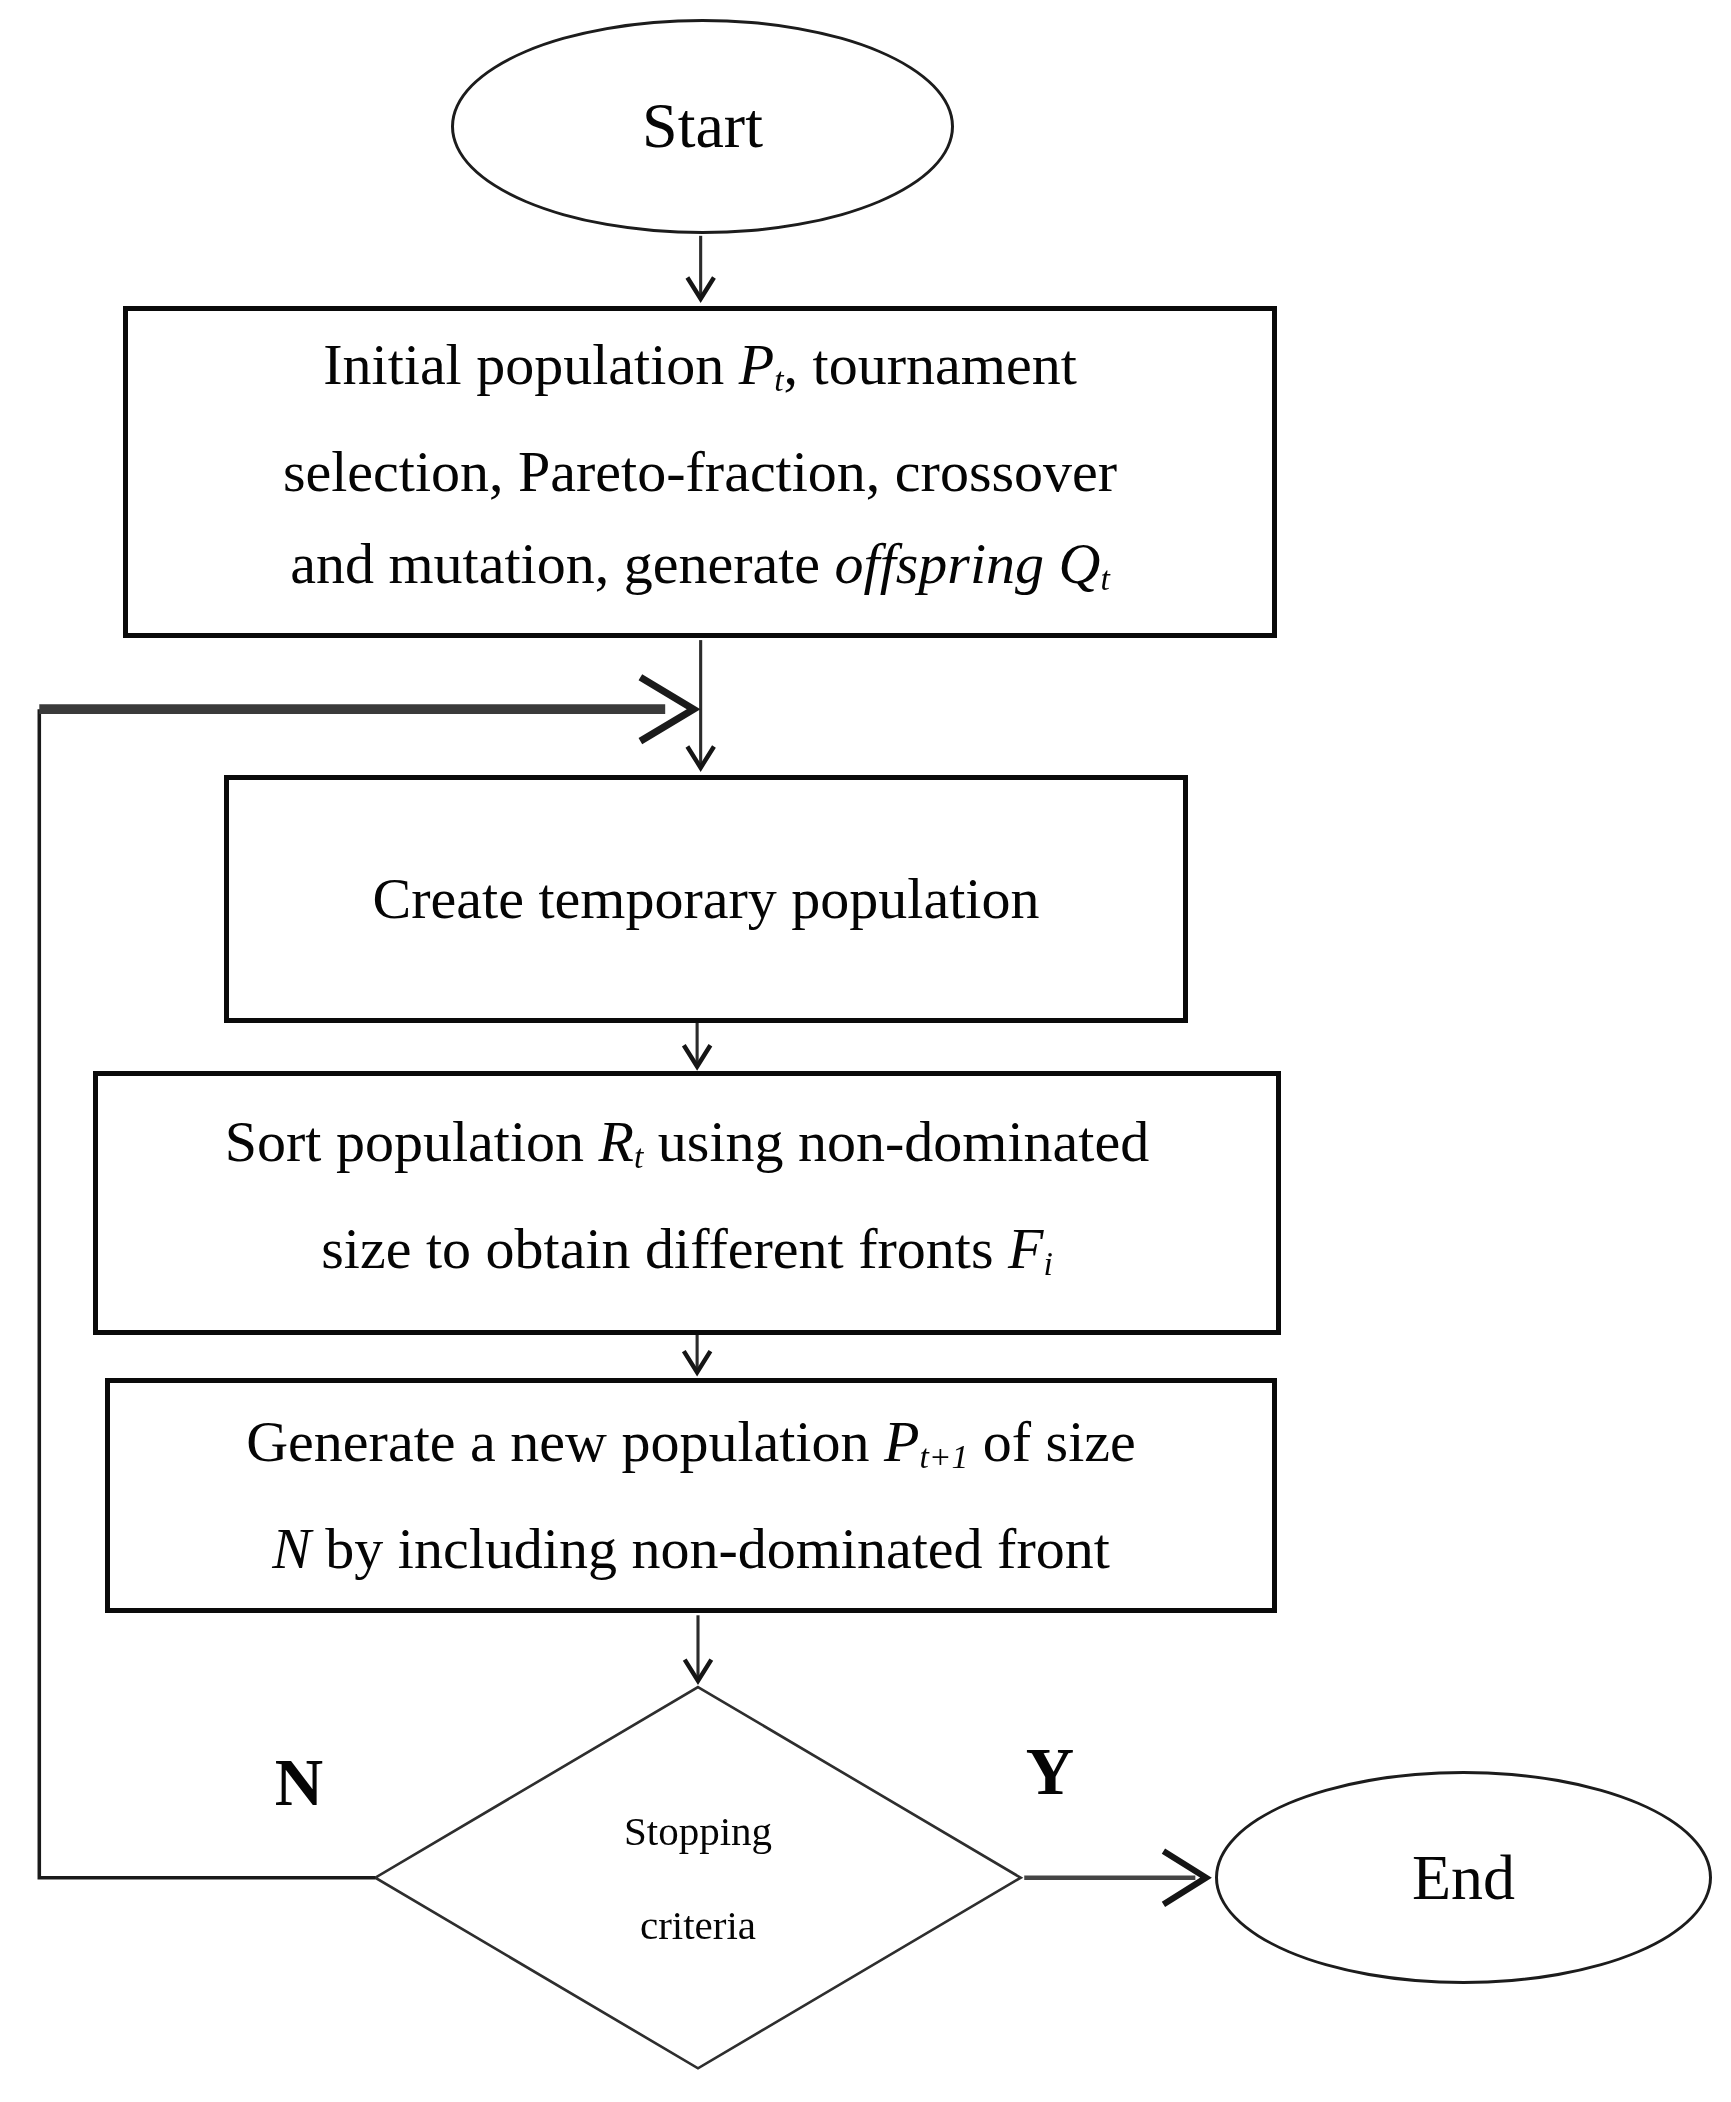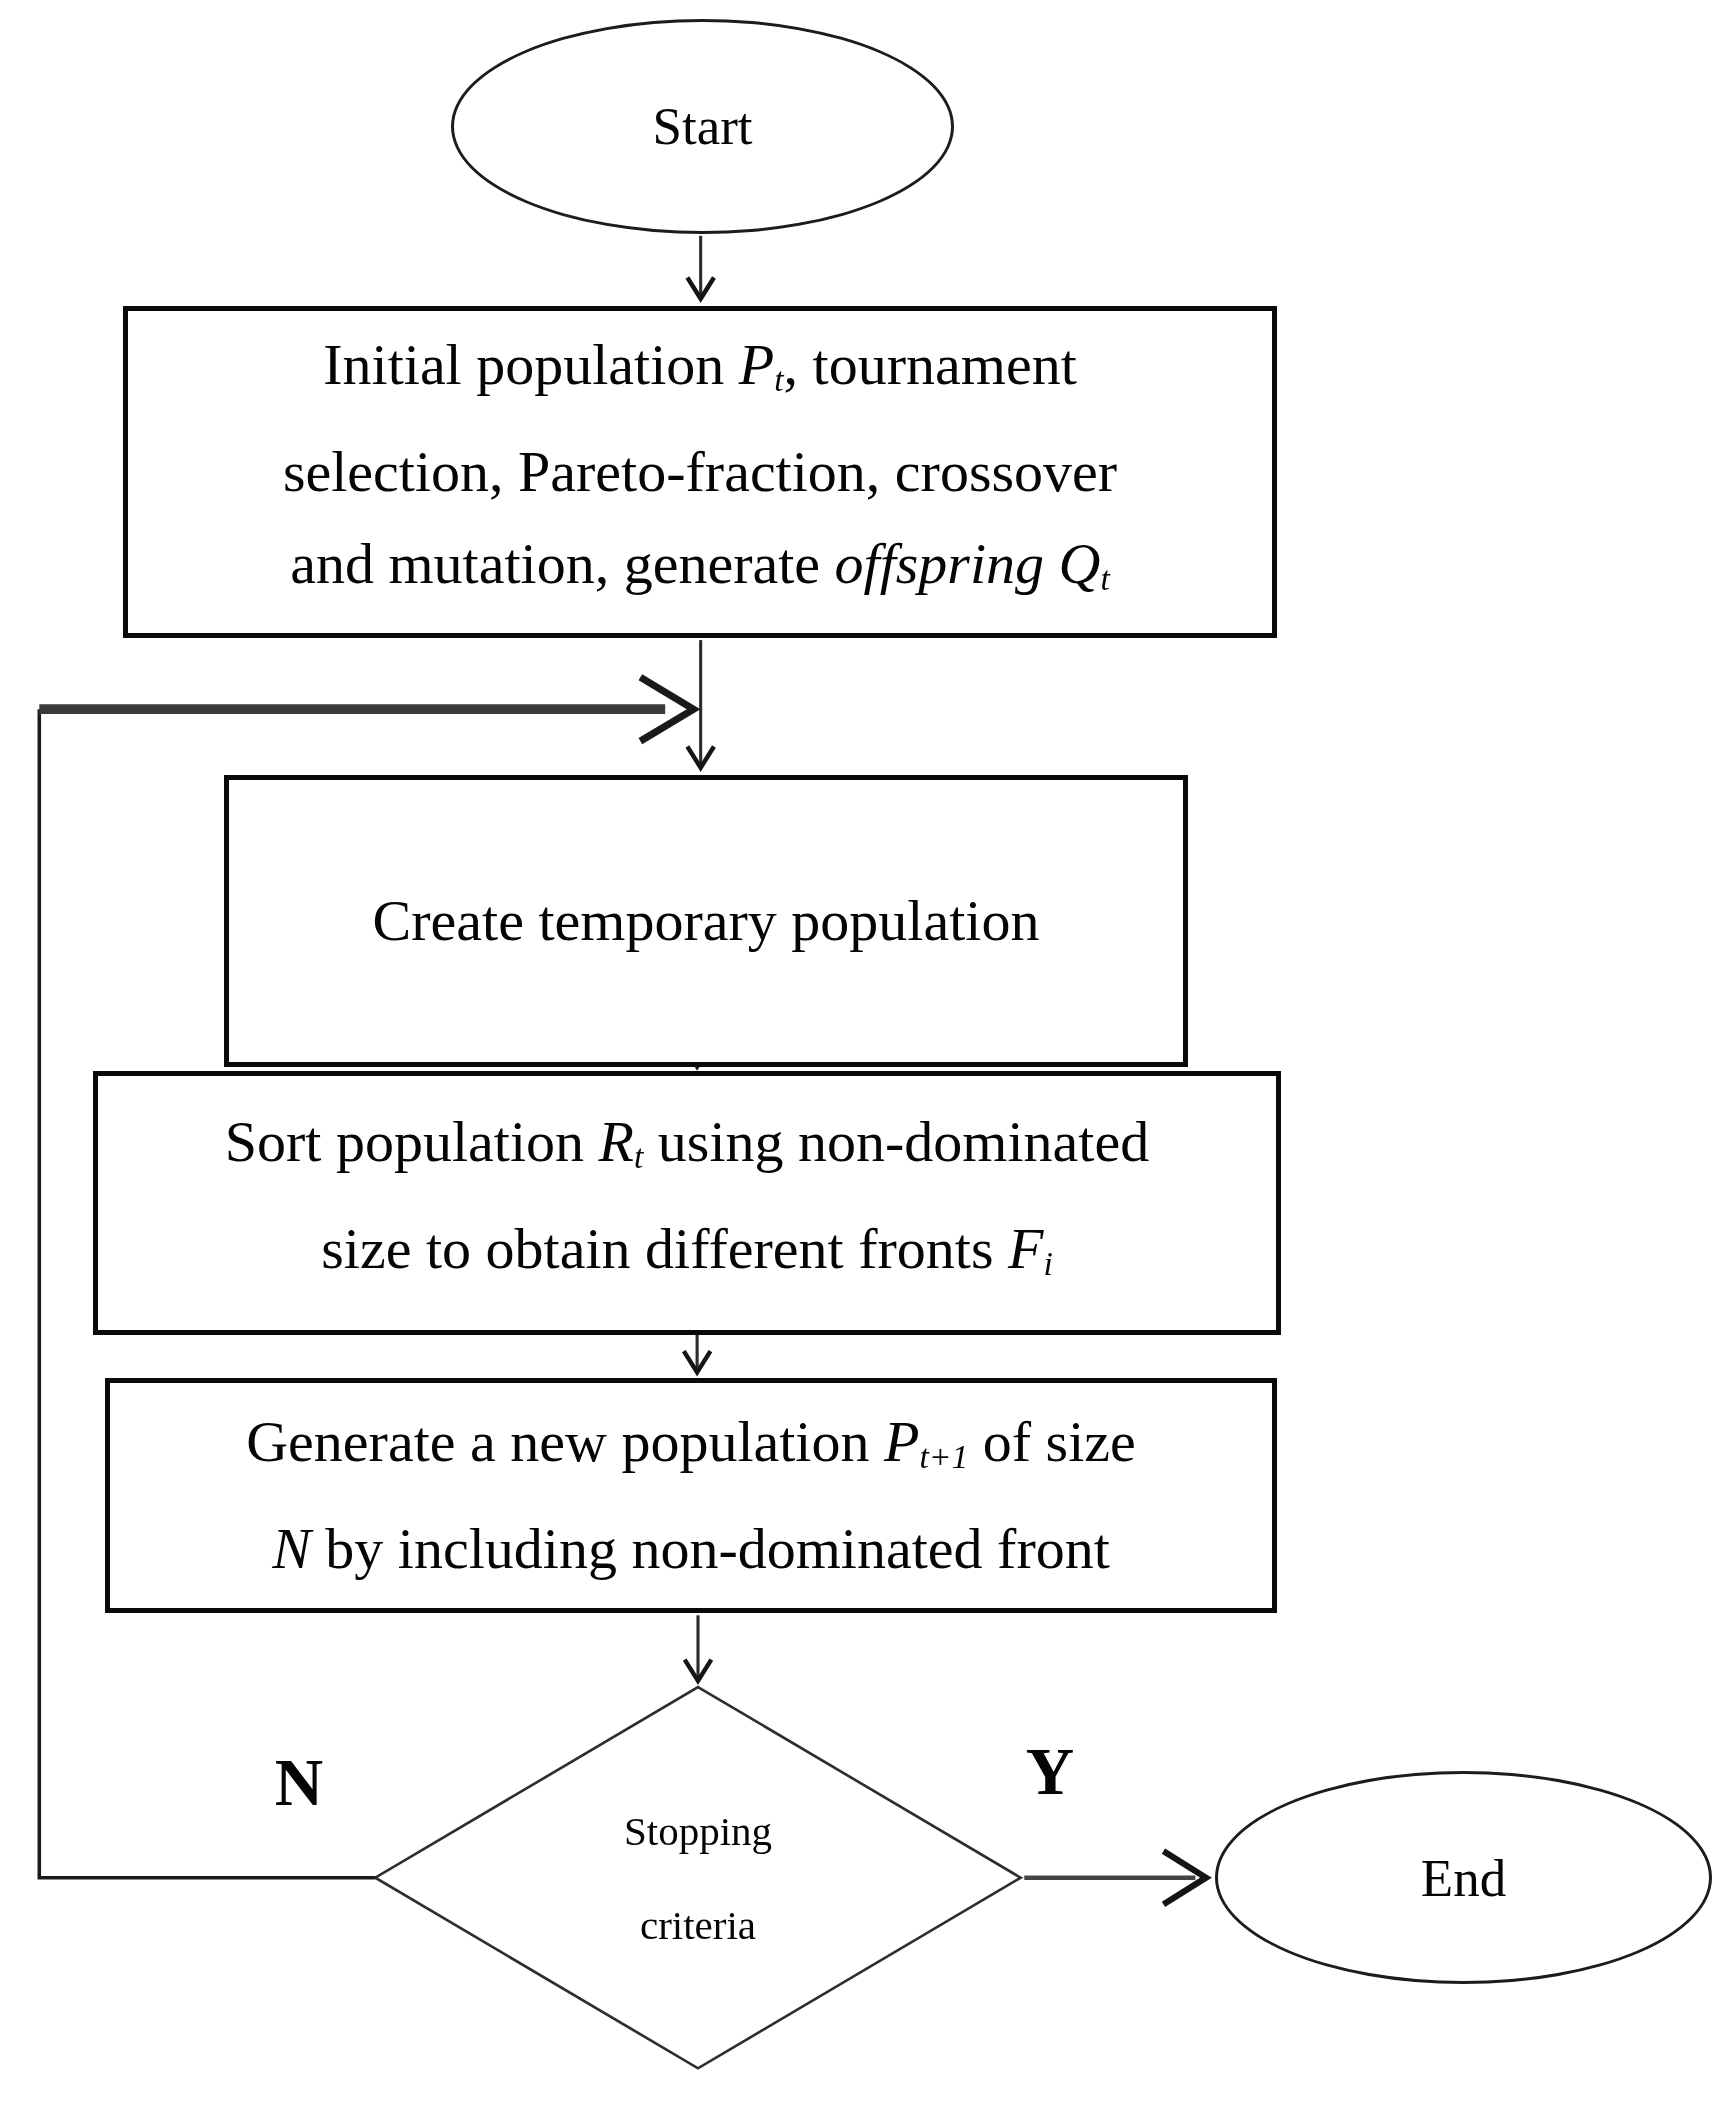--- a/index.html
+++ b/index.html
@@ -6,25 +6,25 @@
   .canvas{
     position:relative;
     width:1732px;height:2102px;
     background:#ffffff;
     font-family:"Liberation Serif","DejaVu Serif",serif;
     color:#050505;
     overflow:hidden;
   }
   .wires{position:absolute;left:0;top:0;width:1732px;height:2102px;z-index:1;}
   .node{position:absolute;z-index:2;display:flex;flex-direction:column;justify-content:center;align-items:center;text-align:center;box-sizing:border-box;background:#ffffff;}
-  .ellipse{border:3.5px solid #1c1c1c;border-radius:50%;font-size:53px;}
+  .ellipse{border:3.5px solid #1c1c1c;border-radius:50%;font-size:64px;}
   .rect{border:5.3px solid #0a0a0a;font-size:58px;}
   .box1{left:123px;top:306px;width:1154px;height:332px;}
   .box1 .tline{line-height:108px;}
-  .box2{left:224px;top:775px;width:964px;height:292px;}
+  .box2{left:224px;top:775px;width:964px;height:248px;}
   .box3{left:93px;top:1071px;width:1188px;height:264px;}
   .box4{left:105px;top:1378px;width:1172px;height:235px;}
   .rect .tline{line-height:92px;white-space:nowrap;}
   .start-ellipse{left:451px;top:18.6px;width:503px;height:215px;}
   .end-ellipse{left:1215px;top:1771px;width:497px;height:213px;}
   .diamond-label{
     position:absolute;left:503px;top:1782px;width:390px;height:192px;z-index:2;
     display:flex;flex-direction:column;justify-content:center;align-items:center;
     font-size:41px;background:transparent;
   }

